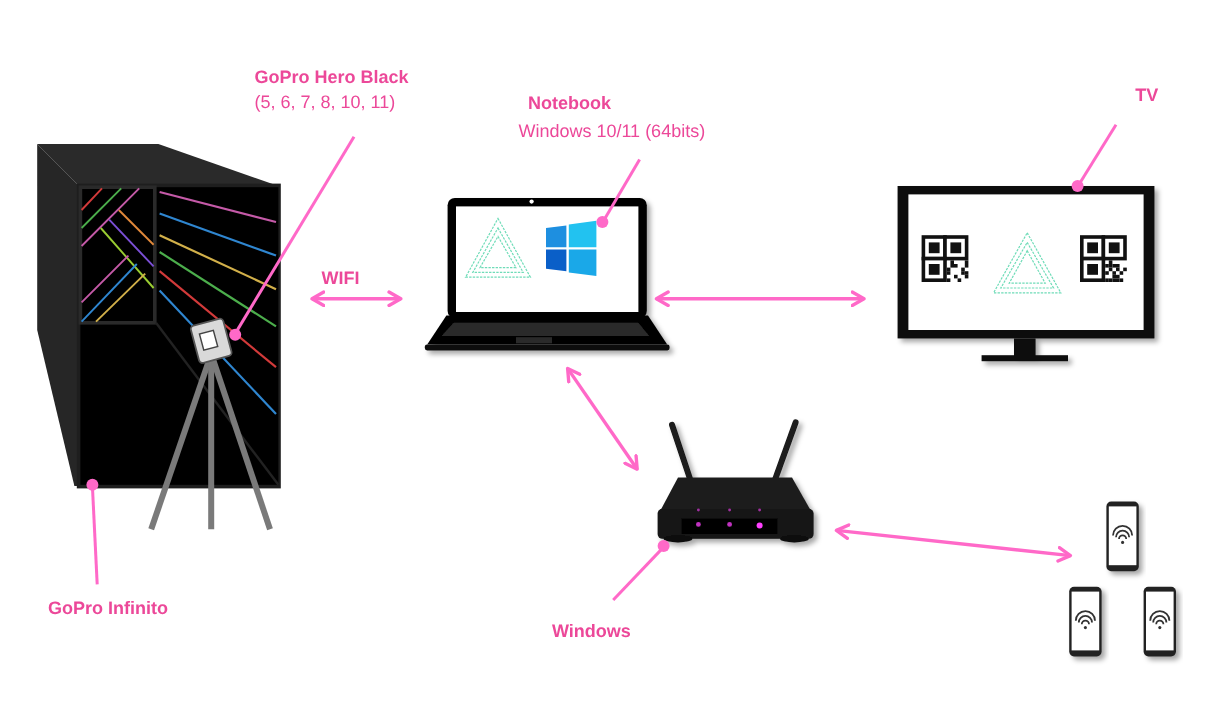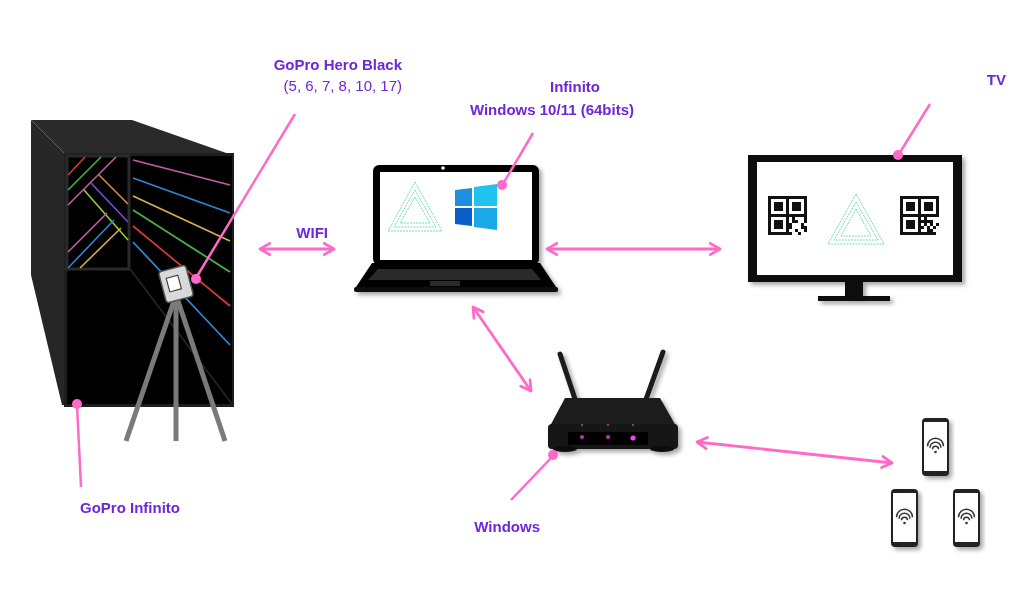--- a/index.html
+++ b/index.html
@@ -1,19 +1,19 @@
 <!DOCTYPE html>
 <html><head>
 <meta charset="utf-8">
 <style>
   html, body { margin: 0; padding: 0; background: #ffffff; }
   body { width: 1024px; height: 593px; position: relative; overflow: hidden;
          font-family: "Liberation Sans", sans-serif; }
   #stage { position: absolute; left: 0; top: 0; width: 1024px; height: 593px; }
-  .lbl { position: absolute; color: #6d28d9; font-size: 15px; text-align: right; white-space: nowrap; }
+  .lbl { position: absolute; color: #ec4899; font-size: 15px; text-align: left; white-space: nowrap; }
   .lbl.bold { font-weight: bold; }
 </style>
 </head>
 <body>
 
 <svg id="stage" viewBox="0 0 1024 593" xmlns="http://www.w3.org/2000/svg">
   <defs>
     <filter id="shadow" x="-10%" y="-10%" width="130%" height="130%">
       <feDropShadow dx="3" dy="3" stdDeviation="2" flood-color="#000" flood-opacity="0.35"></feDropShadow>
     </filter>
@@ -219,19 +219,19 @@
 
   <g stroke="#ff69c8" stroke-width="2.8" fill="none">
     <line x1="260" y1="249" x2="334" y2="249" marker-start="url(#ah)" marker-end="url(#ah)"></line>
     <line x1="547" y1="249" x2="720" y2="249" marker-start="url(#ah)" marker-end="url(#ah)"></line>
     <line x1="473" y1="307" x2="531" y2="391" marker-start="url(#ah)" marker-end="url(#ah)"></line>
     <line x1="697" y1="442" x2="892" y2="463" marker-start="url(#ah)" marker-end="url(#ah)"></line>
   </g>
 </svg>
 
 <div class="lbl bold" style="left:212px; top:56px; width:190px;">GoPro Hero Black</div>
-<div class="lbl" style="left:212px; top:77px; width:190px;">(5, 6, 7, 8, 10, 17)</div>
-<div class="lbl bold" style="left:440px; top:78px; width:160px;">Infinito</div>
-<div class="lbl" style="left:454px; top:101px; width:180px;font-weight:bold;">Windows 10/11 (64bits)</div>
+<div class="lbl" style="left:212px; top:77px; width:190px;">(5, 6, 7, 8, 10, 11)</div>
+<div class="lbl bold" style="left:440px; top:78px; width:160px;">Notebook</div>
+<div class="lbl" style="left:432px; top:101px; width:180px;">Windows 10/11 (64bits)</div>
 <div class="lbl bold" style="left:946px; top:71px; width:60px;">TV</div>
 <div class="lbl bold" style="left:268px; top:224px; width:60px;">WIFI</div>
 <div class="lbl bold" style="left:40px; top:499px; width:140px;">GoPro Infinito</div>
 <div class="lbl bold" style="left:460px; top:518px; width:80px;">Windows</div>
 
 </body></html>

